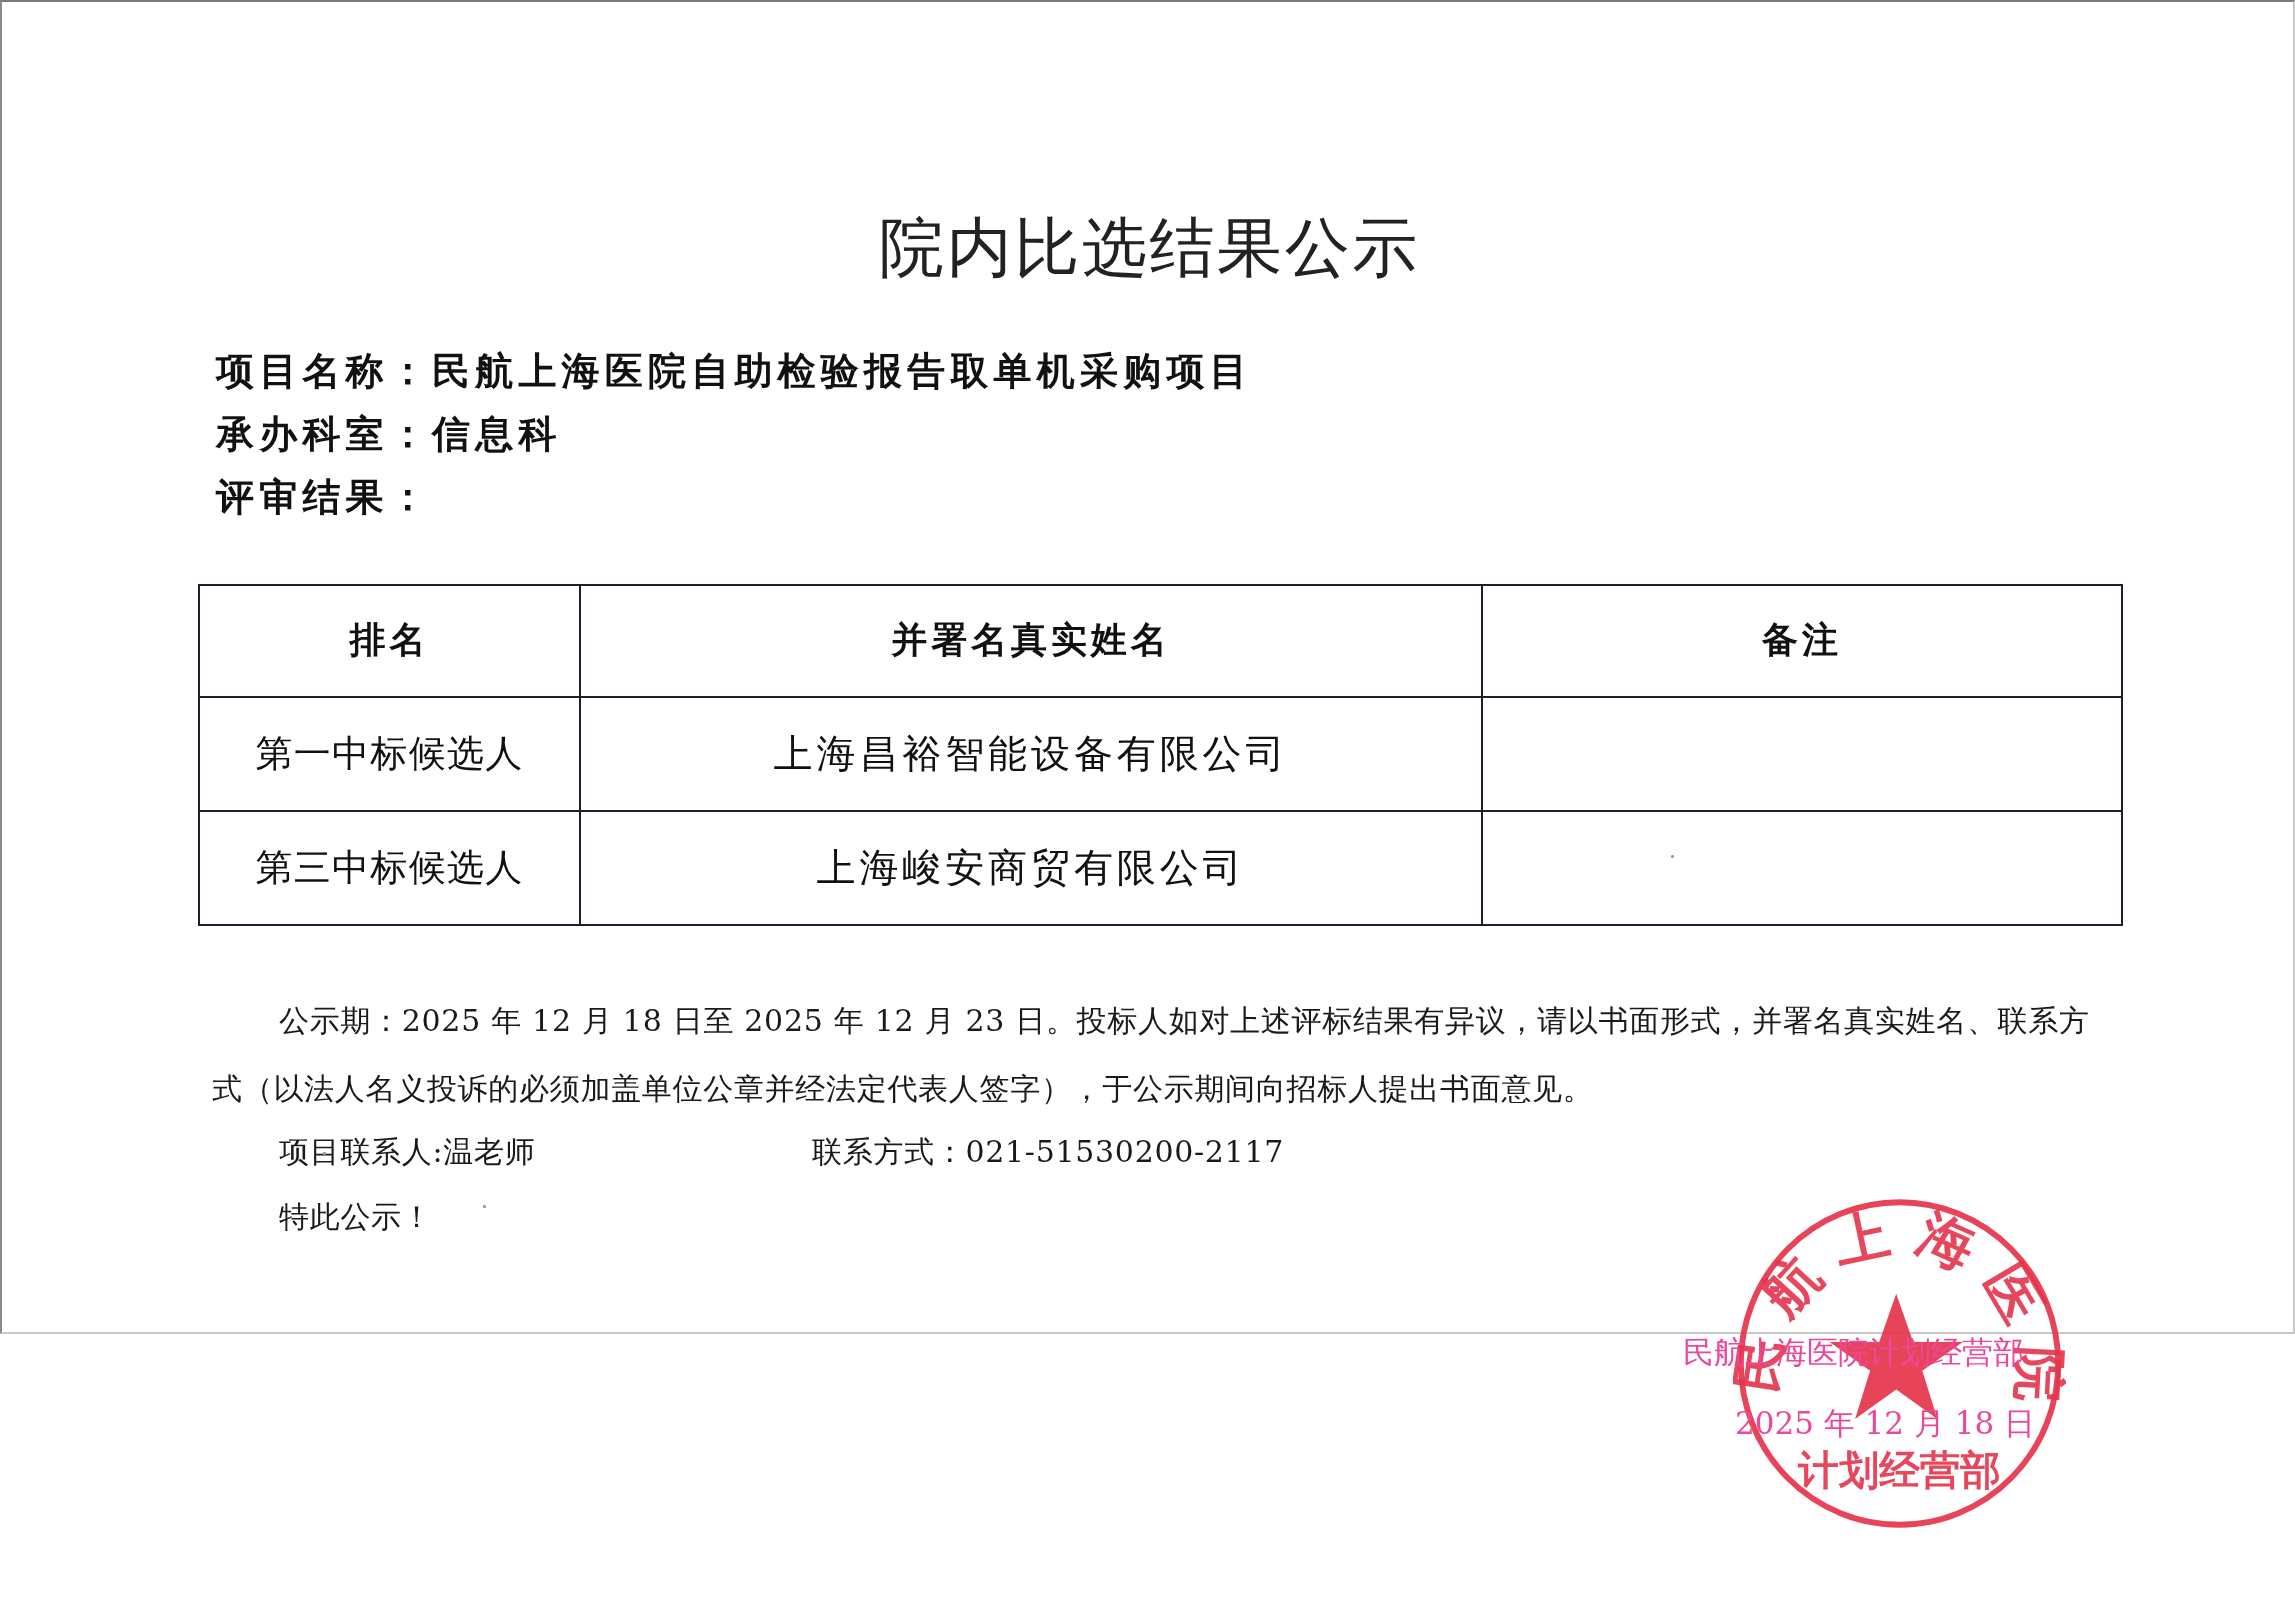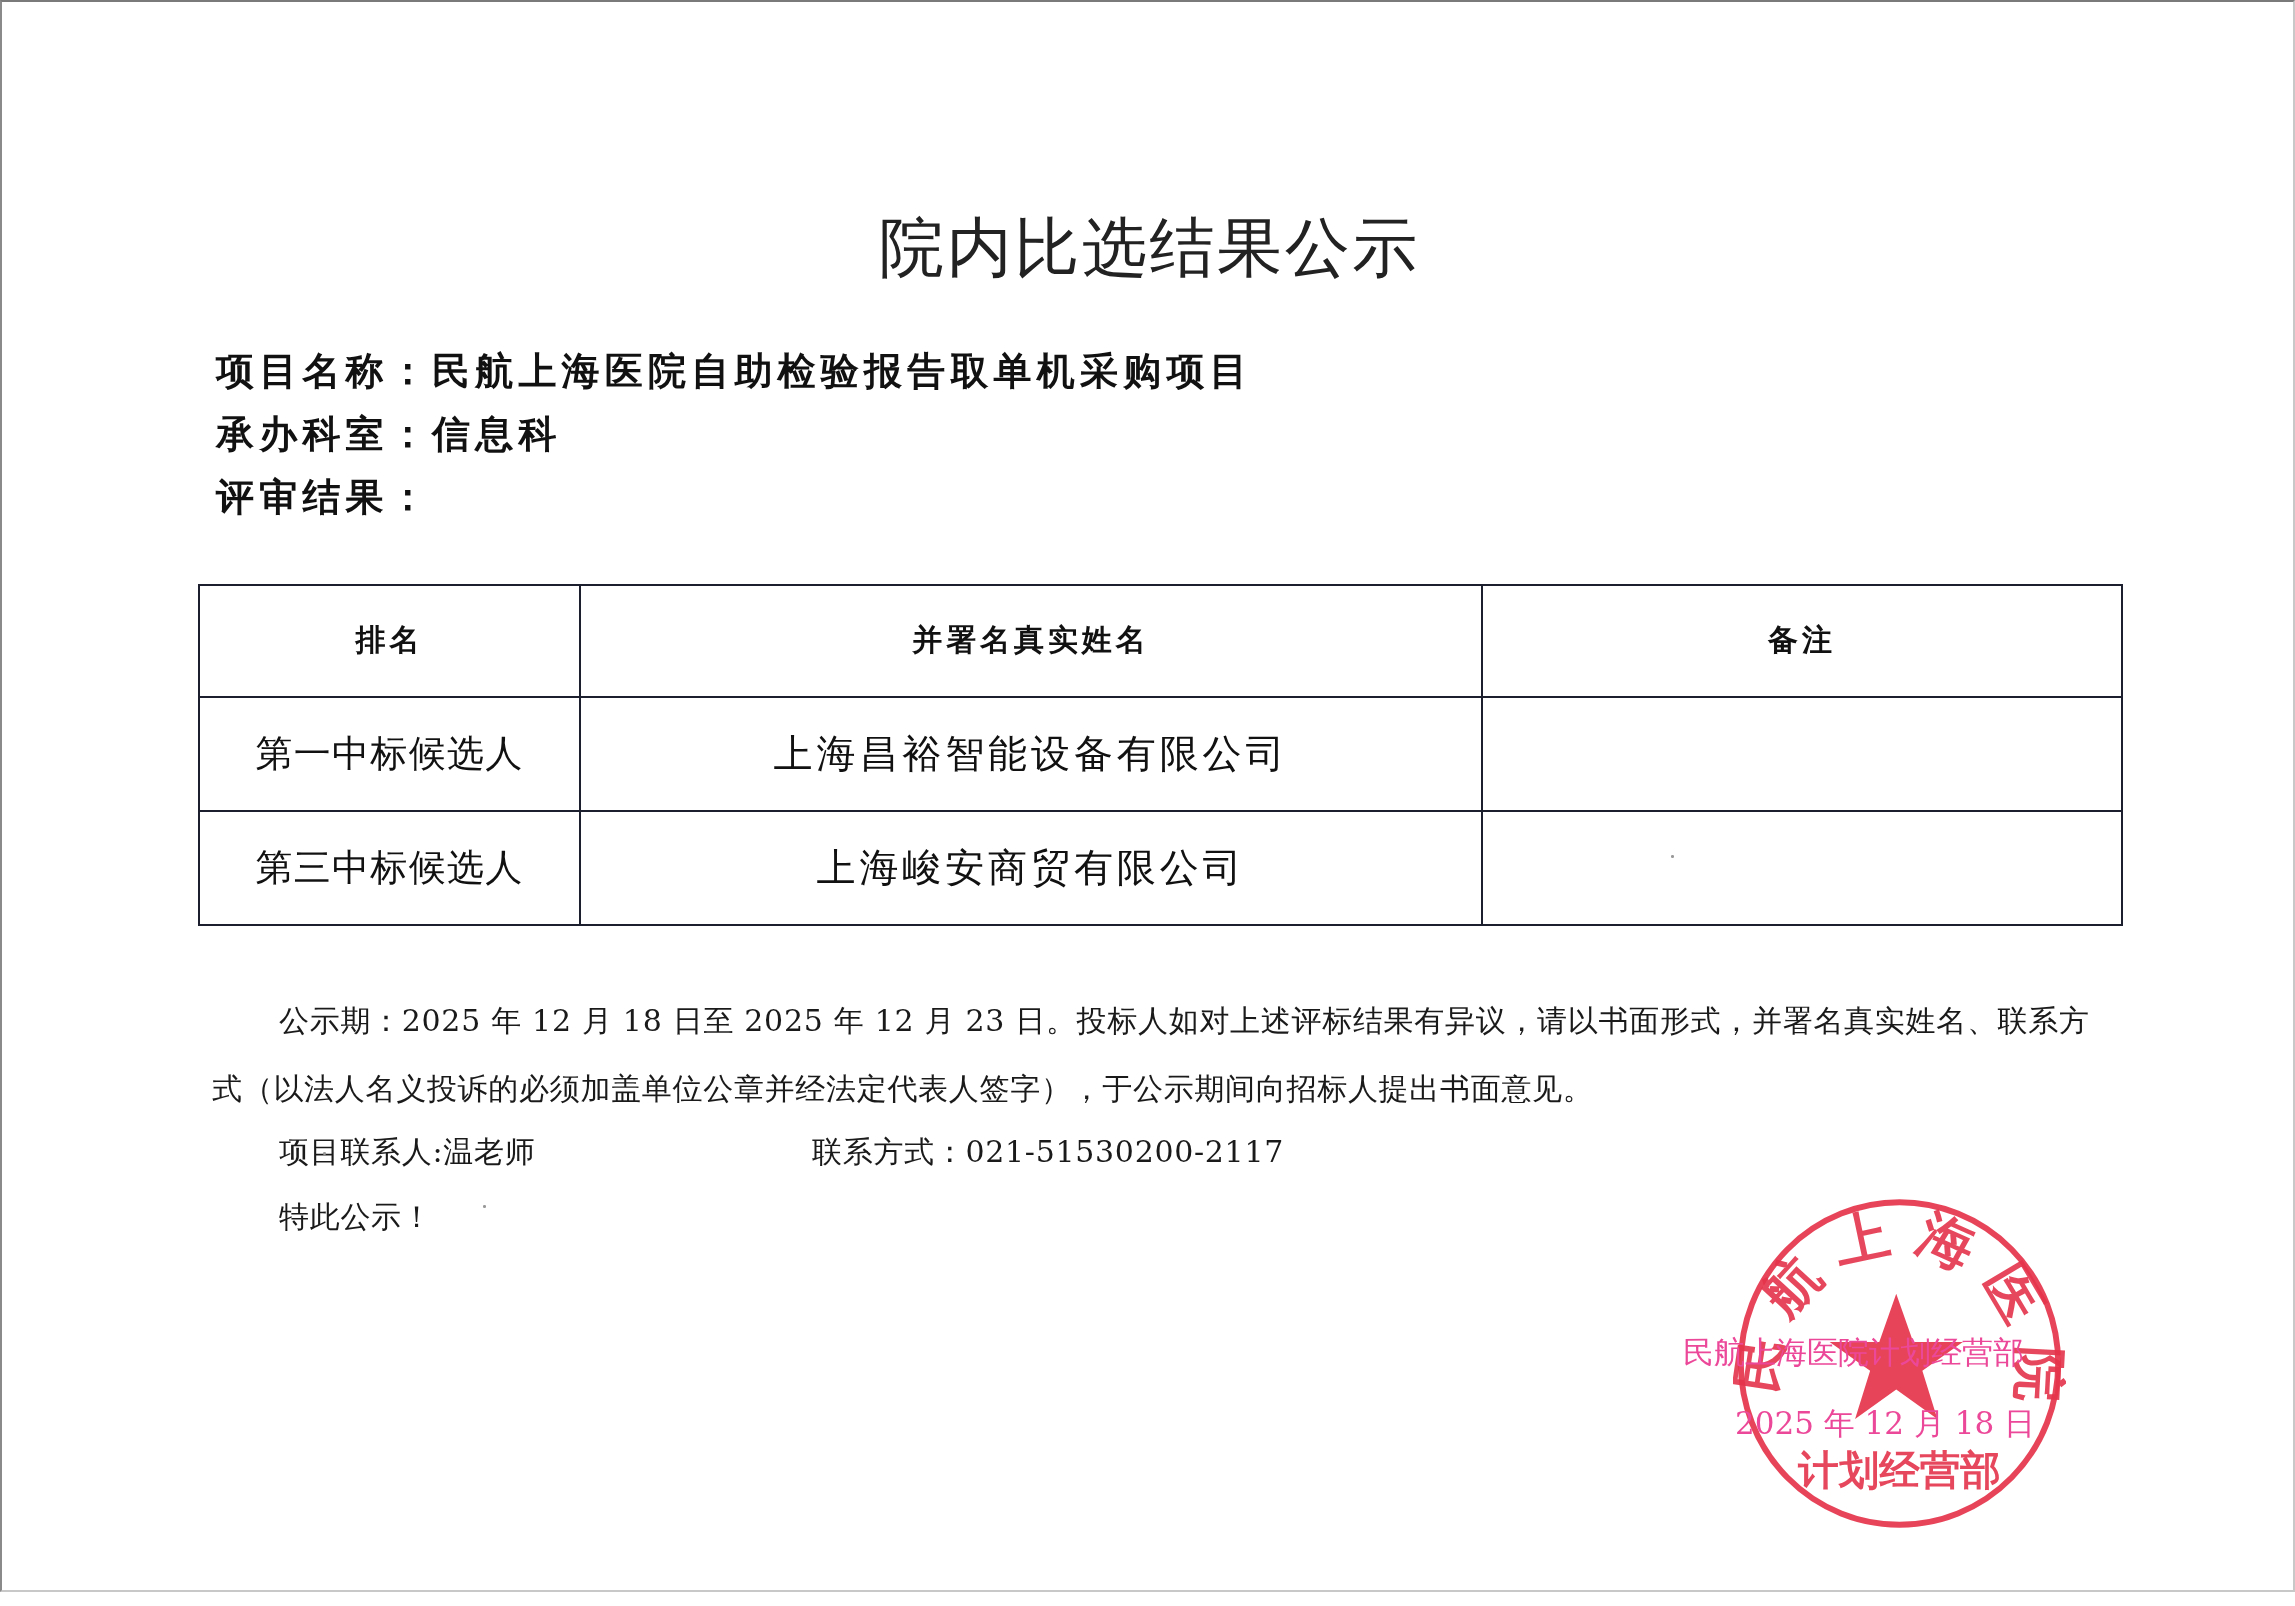--- a/index.html
+++ b/index.html
@@ -1,18 +1,18 @@
 <!DOCTYPE html>
 <html style="font-size:10.4px"><head>
 <meta charset="utf-8">
 <style>
   html, body { margin: 0; padding: 0; background: #ffffff; }
   body { width: 2295px; height: 1607px; position: relative; overflow: hidden; }
   .page {
-    position: absolute; left: 0; top: 0; width: 2295px; height: 1592px;
+    position: absolute; left: 0; top: 0; width: 2295px; height: 1334px;
     background: #ffffff;
     border-top: 2px solid #7a7a7a;
     border-left: 2px solid #8a8a8a;
     border-right: 2px solid #c8c8c8;
     border-bottom: 2px solid #c8c8c8;
     box-sizing: border-box;
     color: #1a1a1a;
     font-family: "DejaVu Serif", "Liberation Serif", serif;
   }
   .title {
@@ -28,21 +28,21 @@
   table.results {
     position: absolute; left: 196px; top: 582px;
     width: 1924px; height: 342px;
     border-collapse: collapse; table-layout: fixed;
     font-family: "DejaVu Serif", "Liberation Serif", serif;
     color: #111;
   }
   table.results td, table.results th {
     border: 2px solid #1b1f2e; text-align: center; vertical-align: middle; padding: 0;
   }
-  table.results th { font-weight: bold; font-size: 30px; height: 83px; letter-spacing: 3.9px; }
+  table.results th { font-weight: bold; font-size: 36px; height: 83px; letter-spacing: 3.9px; }
   table.results td { font-size: 34px; height: 85px; letter-spacing: 2.6px; }
   table.results td.rank { font-size: 37px; letter-spacing: 1.3px; }
   table.results td.company { font-size: 39px; letter-spacing: 3.9px; }
   .para {
     position: absolute; font-family: "DejaVu Serif", "Liberation Serif", serif;
     font-size: 30px; color: #1a1a1a; white-space: nowrap; letter-spacing: 0.7px;
   }
   .stamp {
     position: absolute; left: 1731px; top: 1195px; width: 333px; height: 333px;
   }

